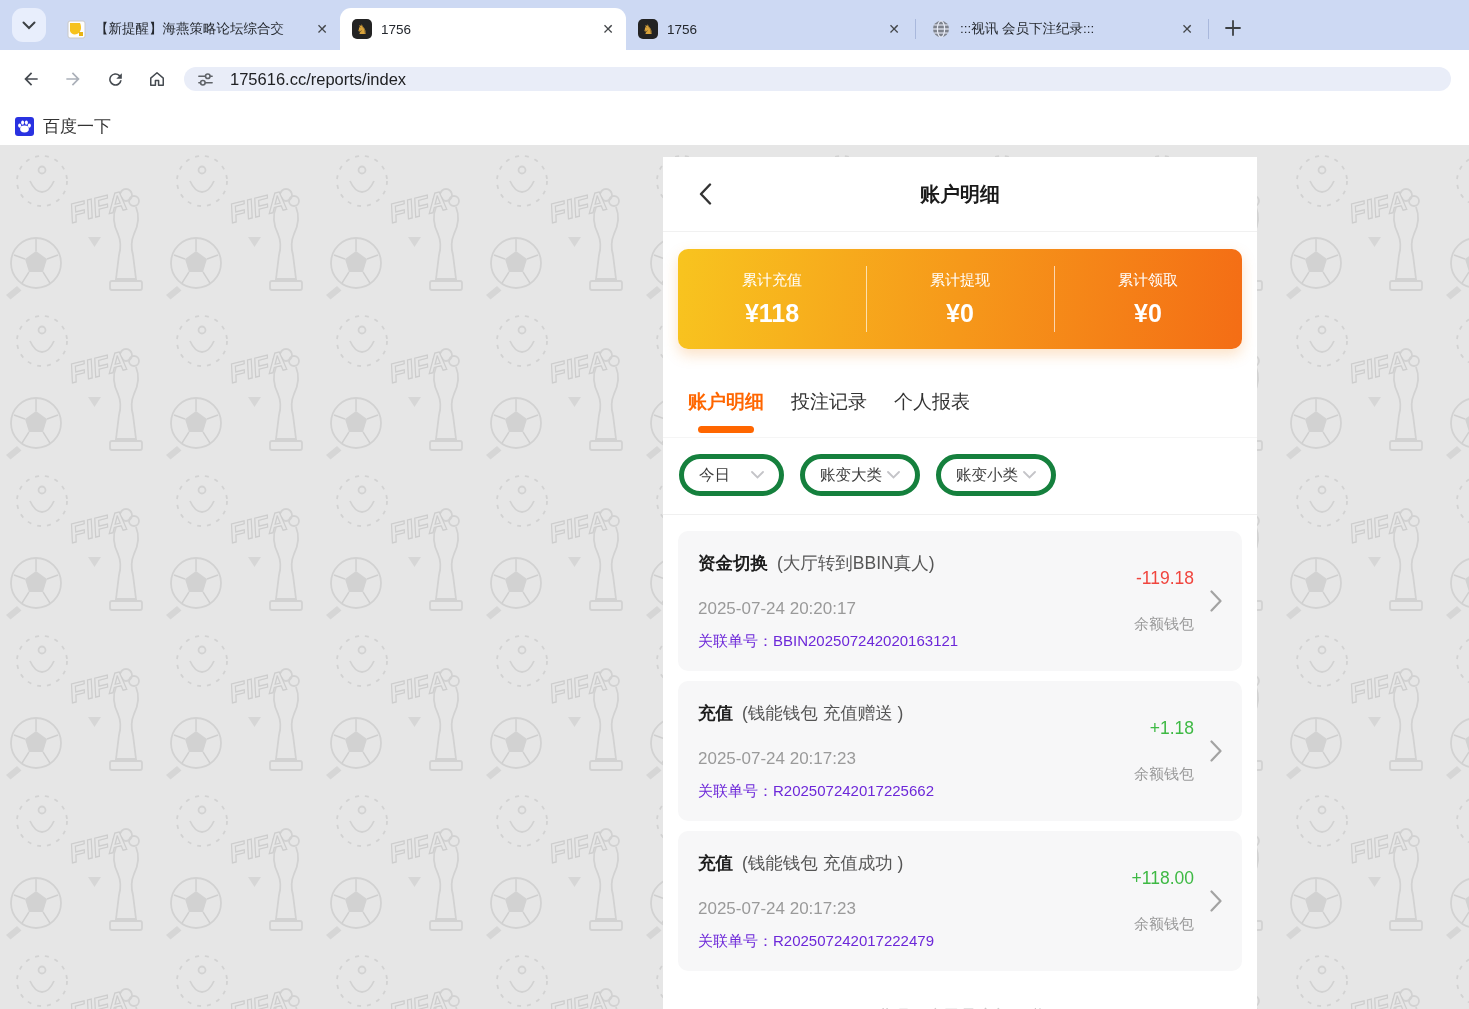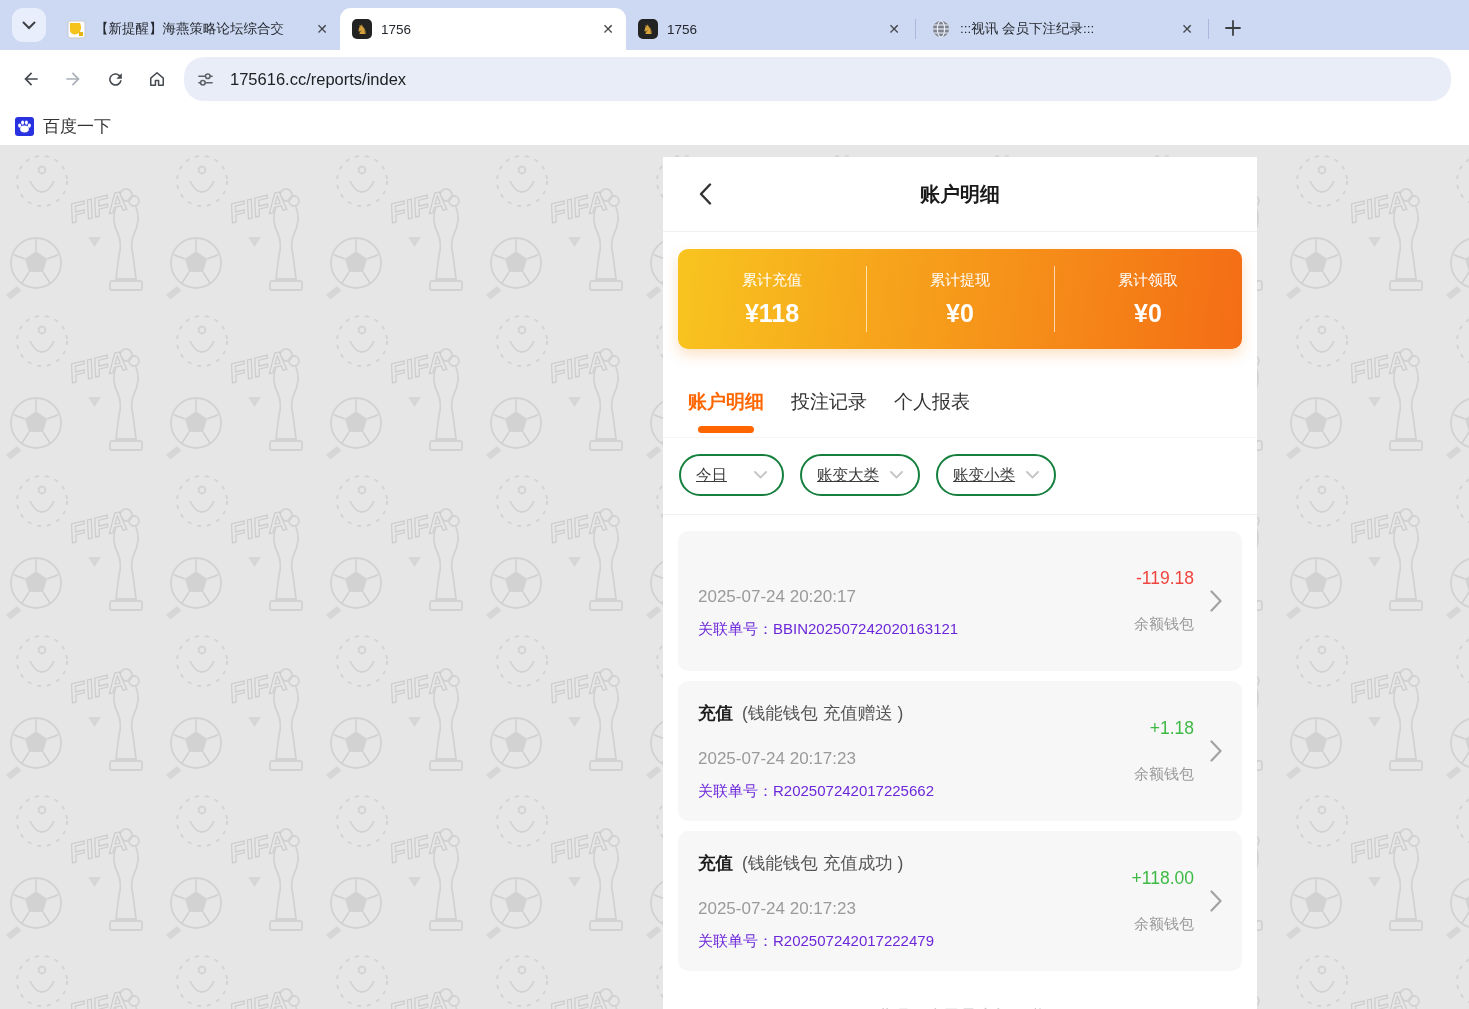--- a/index.html
+++ b/index.html
@@ -18,21 +18,21 @@
     mask-image:linear-gradient(to right,#000 86%,transparent); }
   .tab-close { width:20px; height:20px; border-radius:50%; display:flex; align-items:center;
     justify-content:center; flex:none; color:#434649; font-size:14px; }
   .tab-sep { width:1px; height:20px; background:#a9b8dc; margin:0 3px 11px 3px; flex:none; }
   .newtab { width:30px; height:30px; margin:0 0 7px 6px; display:flex; align-items:center; justify-content:center; flex:none; }
   .favicon { width:20px; height:20px; flex:none; display:flex; align-items:center; justify-content:center; }
 
   .chrome-body { background:#ffffff; border-radius:16px 16px 0 0; }
   .toolbar { height:58px; display:flex; align-items:center; padding:0 10px; }
   .nav-btn { width:42px; height:42px; border-radius:50%; display:flex; align-items:center; justify-content:center; flex:none; }
-  .omnibox { flex:1; height:44px; background:#e9edf8; border-radius:20px; margin:0 8px 0 6px;
+  .omnibox { flex:1; height:24px; background:#e9edf8; border-radius:20px; margin:0 8px 0 6px;
     display:flex; align-items:center; padding:0 8px 0 6px; gap:10px; }
   .tune-chip { width:30px; height:30px; border-radius:50%; display:flex; align-items:center; justify-content:center; flex:none; }
   .url-text { font-size:16.5px; color:#202124; }
   .bookmarks { height:37px; display:flex; align-items:center; padding-left:14px; gap:9px; background:#ffffff; }
   .bm-label { font-size:17px; color:#333; }
 
   
   .page { position:relative; height:864px; background:#e6e6e6; }
   .bg-pattern { position:absolute; inset:0; width:100%; height:100%; }
   .panel { position:absolute; left:663px; top:12px; width:594px; height:100%; background:#ffffff;
@@ -53,23 +53,23 @@
   .sum-sep.s1 { left:33.33%; } .sum-sep.s2 { left:66.66%; }
 
   .tabs-row { display:flex; gap:27px; padding:40px 25px 4px; border-bottom:1px solid #f5f5f5; flex:none; }
   .ptab { display:flex; flex-direction:column; align-items:center; gap:11px;
     font-size:19px; color:#333; }
   .ptab .bar { width:56px; height:7px; border-radius:4px; background:transparent; }
   .ptab.active { color:var(--accent,#ff6600); font-weight:bold; }
   .ptab.active .bar { background:var(--accent,#ff6600); }
 
   .filters { display:flex; gap:16px; padding:16px 16px 18px; border-bottom:1px solid #f0f0f0; flex:none; }
-  .pill { height:42px; border:2px solid #15803d; border-radius:21px; background:#fff;
+  .pill { height:42px; border:5px solid #15803d; border-radius:21px; background:#fff;
     display:inline-flex; align-items:center; justify-content:space-between;
-    padding:0 15px; font-size:15.5px; color:#3c3c3c;text-decoration:underline; }
+    padding:0 15px; font-size:15.5px; color:#3c3c3c; }
   .pill.w1 { width:105px; } .pill.w2 { width:120px; }
 
   .list { flex:1; padding:16px 15px 0; overflow:hidden; }
   .card { background:#f7f7f8; border-radius:10px; min-height:140px; padding:16px 20px;
     margin-bottom:10px; display:flex; align-items:center; }
   .c-left { flex:1; min-width:0; }
   .c-title { font-size:17.5px; color:#555; }
   .c-title b { color:#1d1d1d; margin-right:9px; }
   .c-time { margin-top:24px; font-size:17px; color:#9a9a9a; }
   .c-order { margin-top:13px; font-size:15px; color:#6d28d9; }
@@ -293,20 +293,21 @@
         <svg width="13" height="8" viewBox="0 0 13 8">
             <polyline points="1,1 6.5,6.5 12,1" fill="none" stroke="#c4c4c8" stroke-width="1.8" stroke-linecap="round"></polyline>
           </svg>
       </div>
     </div>
 
     <div class="list">
 
       <div class="card">
         <div class="c-left">
+          <div class="c-title"><b>资金切换</b><span>(大厅转到BBIN真人)</span></div>
           <div class="c-time">2025-07-24 20:20:17</div>
           <div class="c-order"><span>关联单号：</span><span>BBIN202507242020163121</span></div>
         </div>
         <div class="c-right">
           <span class="c-amount" style="color: rgb(240, 69, 62);">-119.18</span>
           <span class="c-wallet">余额钱包</span>
         </div>
         <span class="c-chev">
           <svg width="12" height="22" viewBox="0 0 12 22">
               <polyline points="1.5,1.5 10.5,11 1.5,20.5" fill="none" stroke="#a3a3a3" stroke-width="2.2" stroke-linecap="round" stroke-linejoin="round"></polyline>

